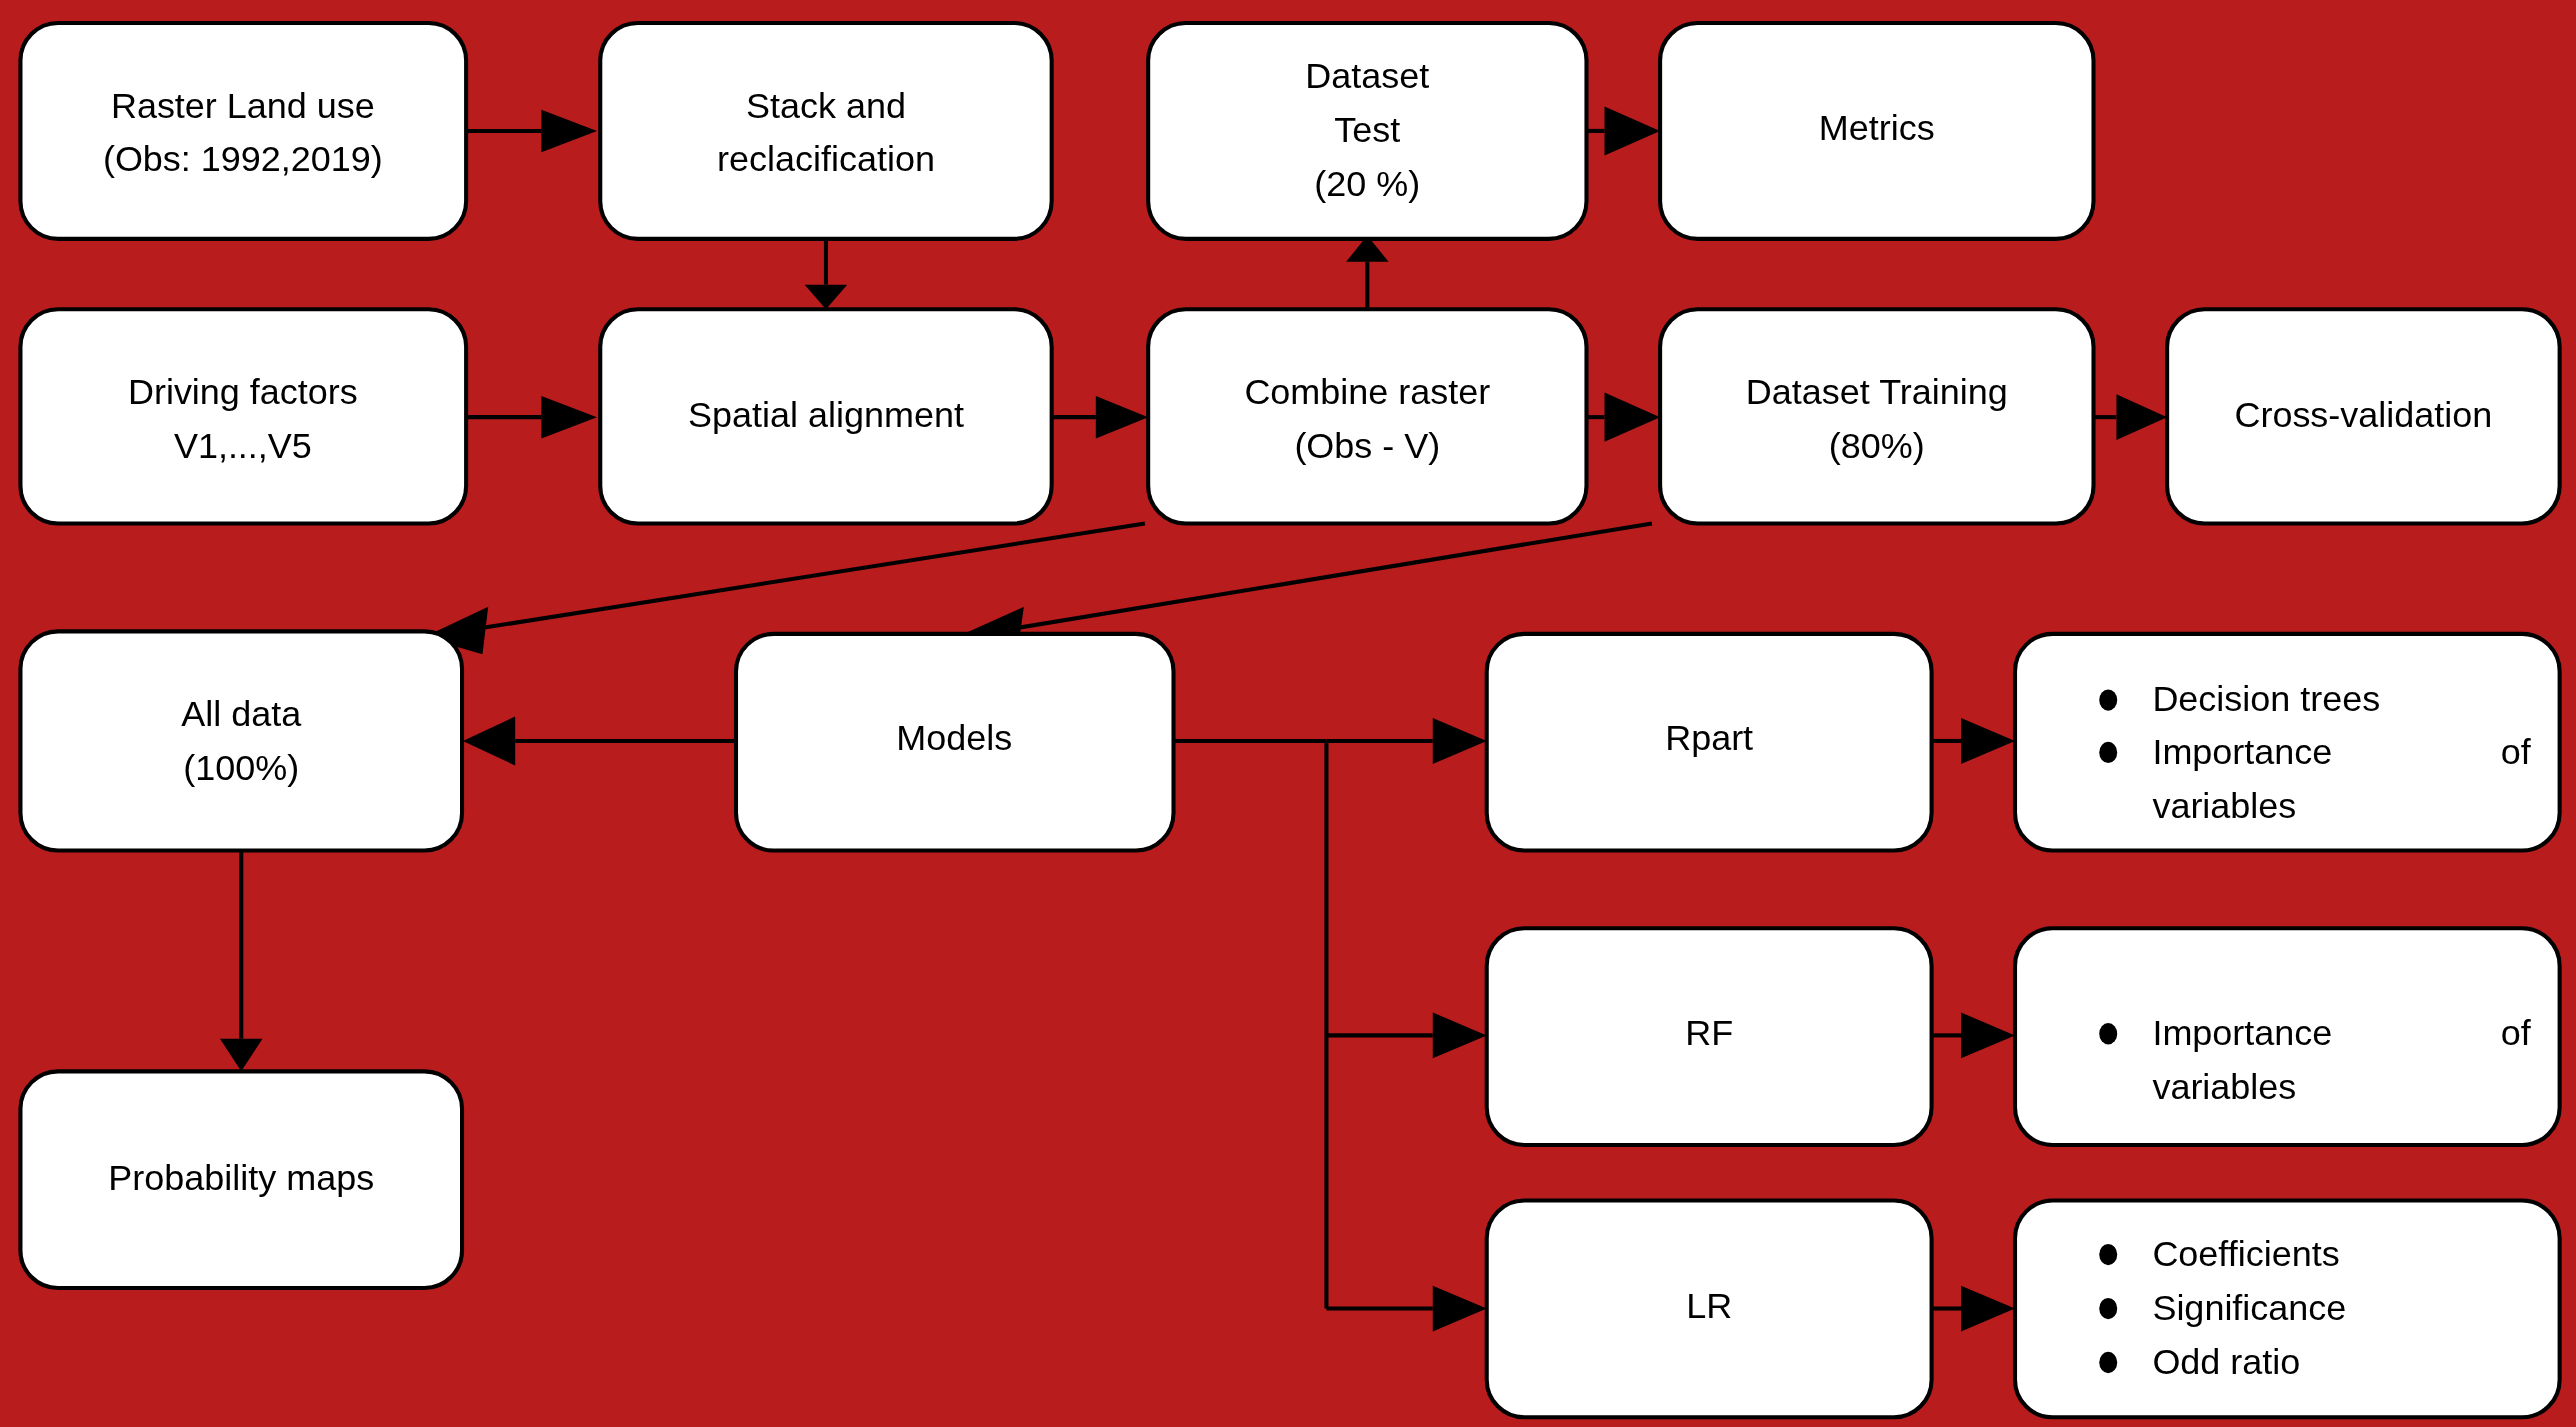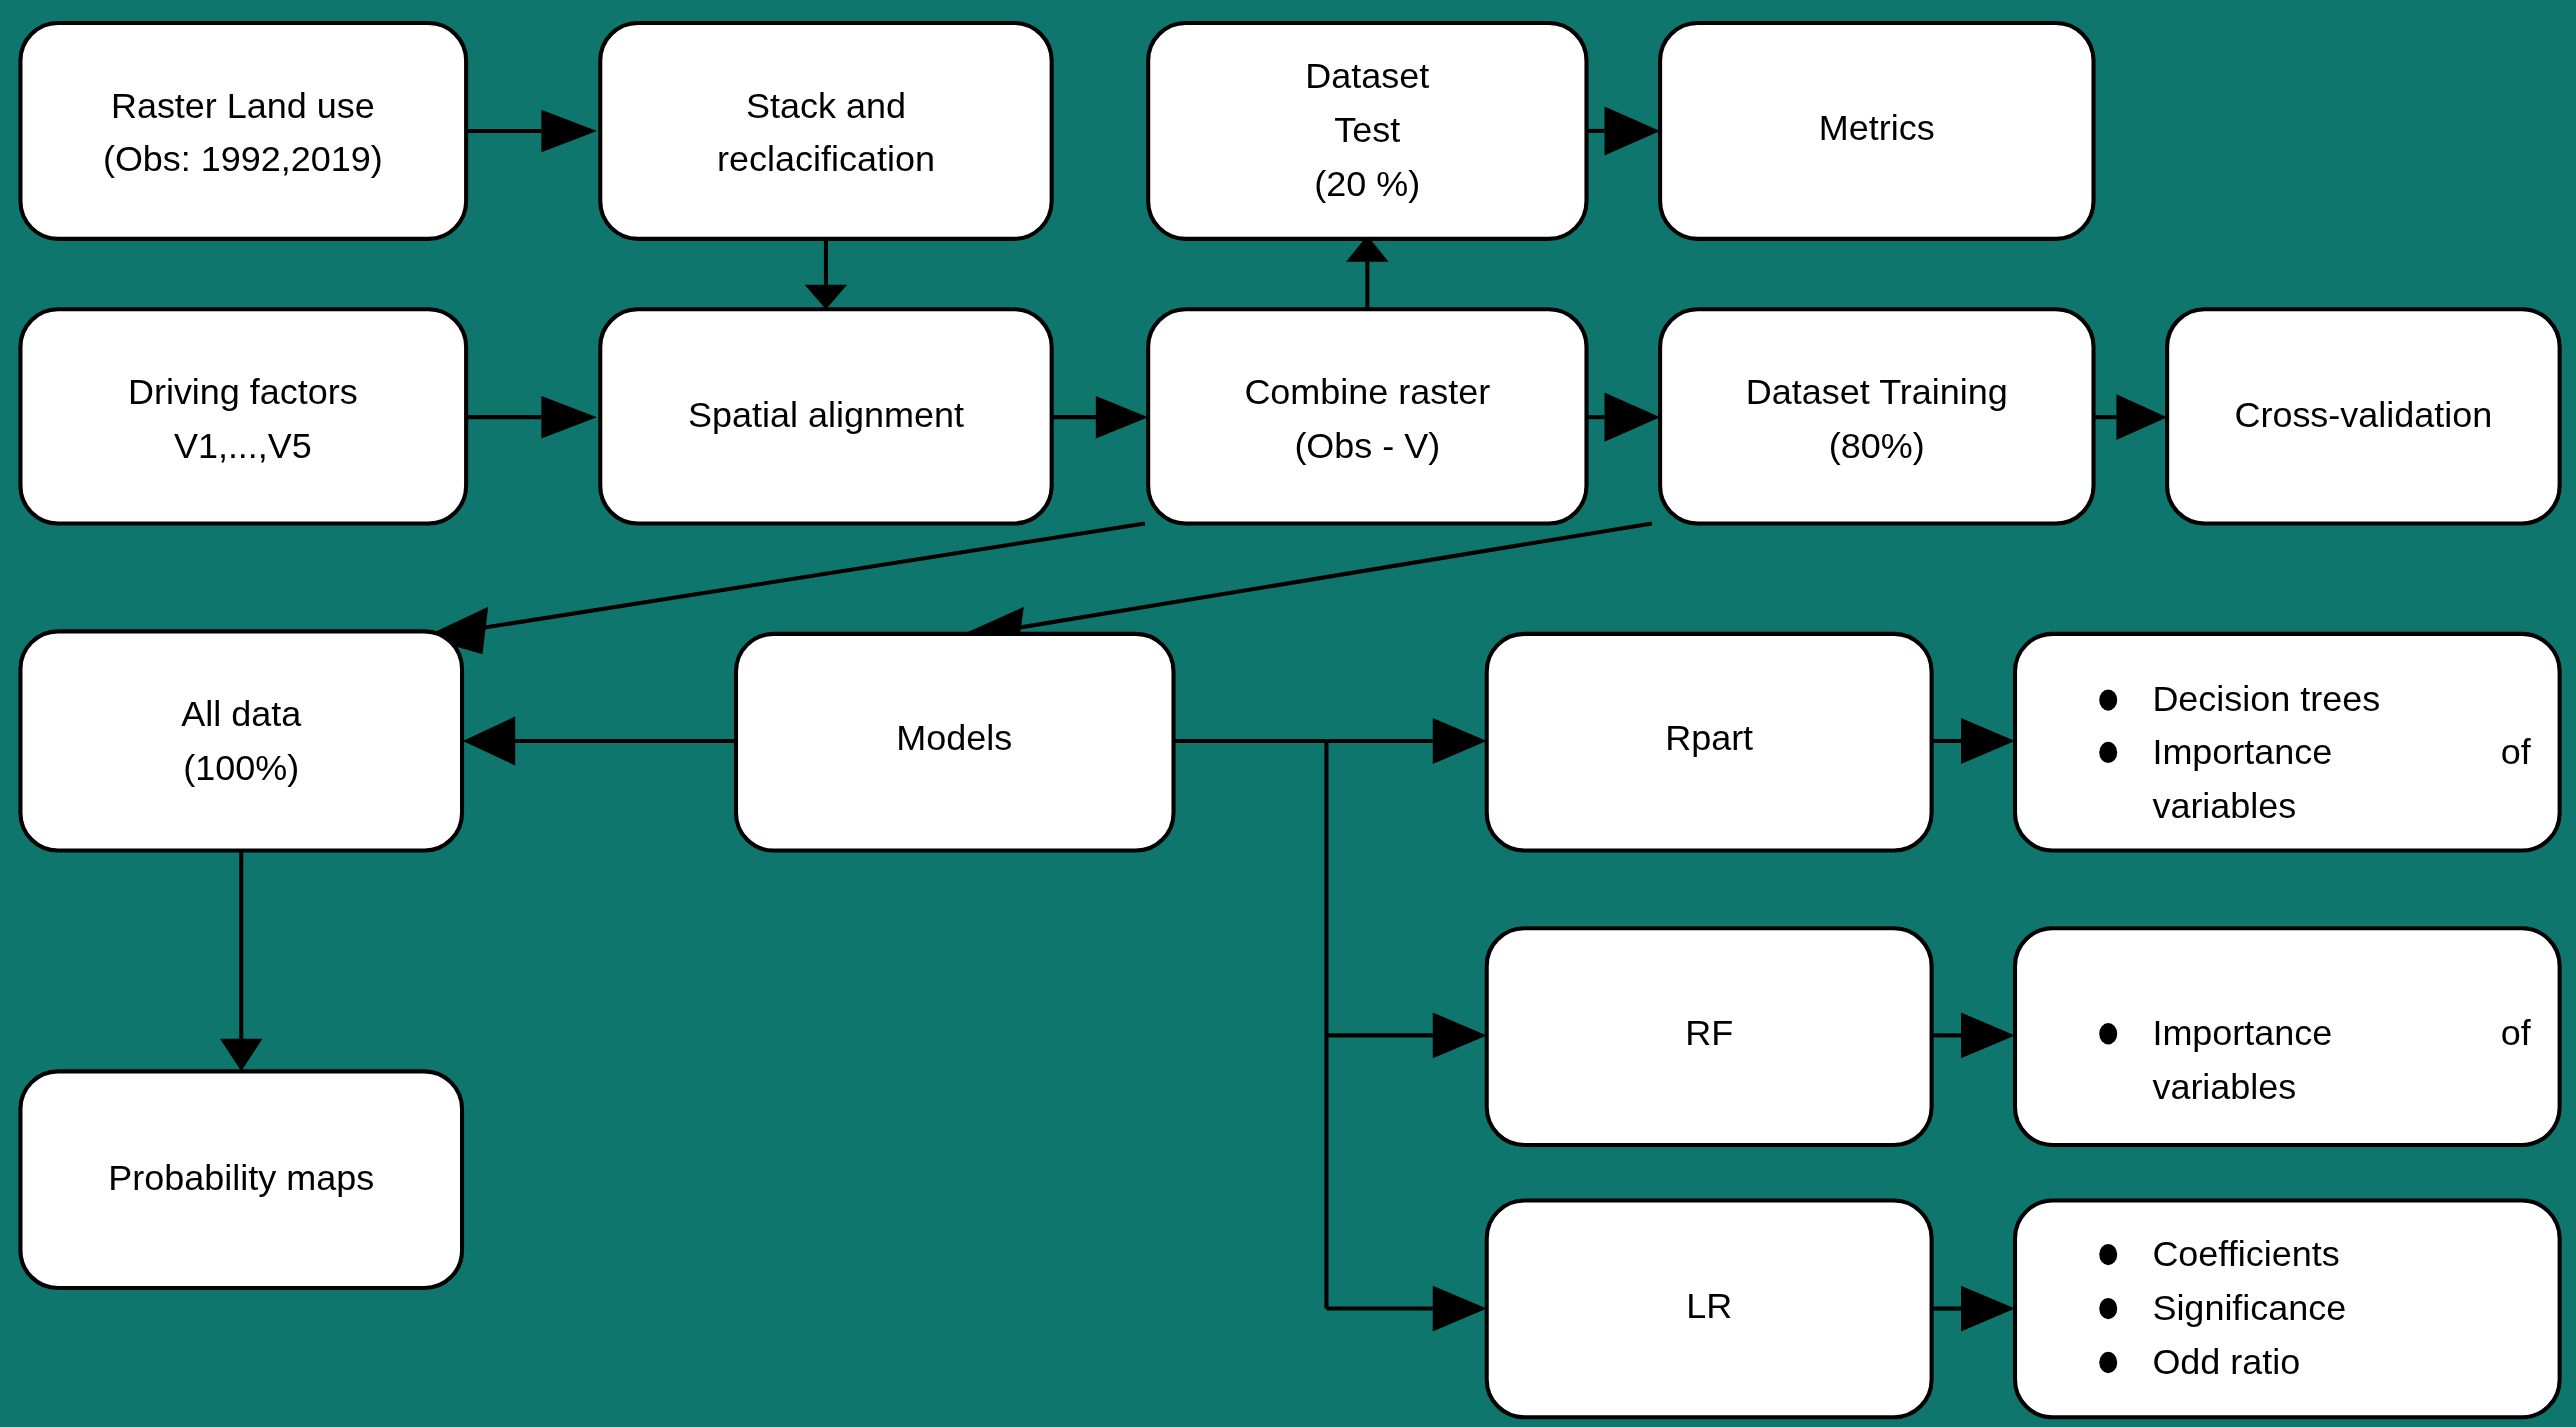--- a/index.html
+++ b/index.html
@@ -4,21 +4,21 @@
 <style>
   html, body {
     margin: 0;
     padding: 0;
     background: #ffffff;
   }
   #diagram-root {
     position: relative;
     width: 2576px;
     height: 1428px;
-    background: #0f766e;
+    background: #b91c1c;
     font-family: "Liberation Sans", sans-serif;
   }
   svg.flow {
     display: block;
     width: 2576px;
     height: 1428px;
   }
   .node-box {
     fill: #ffffff;
     stroke: #000000;

